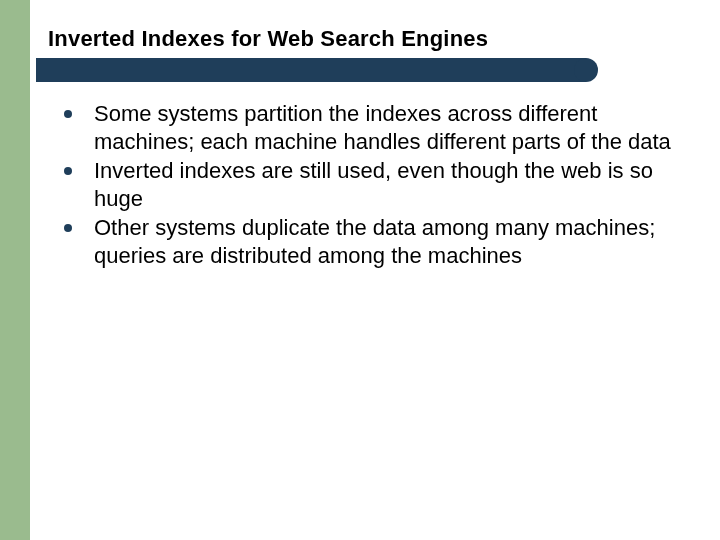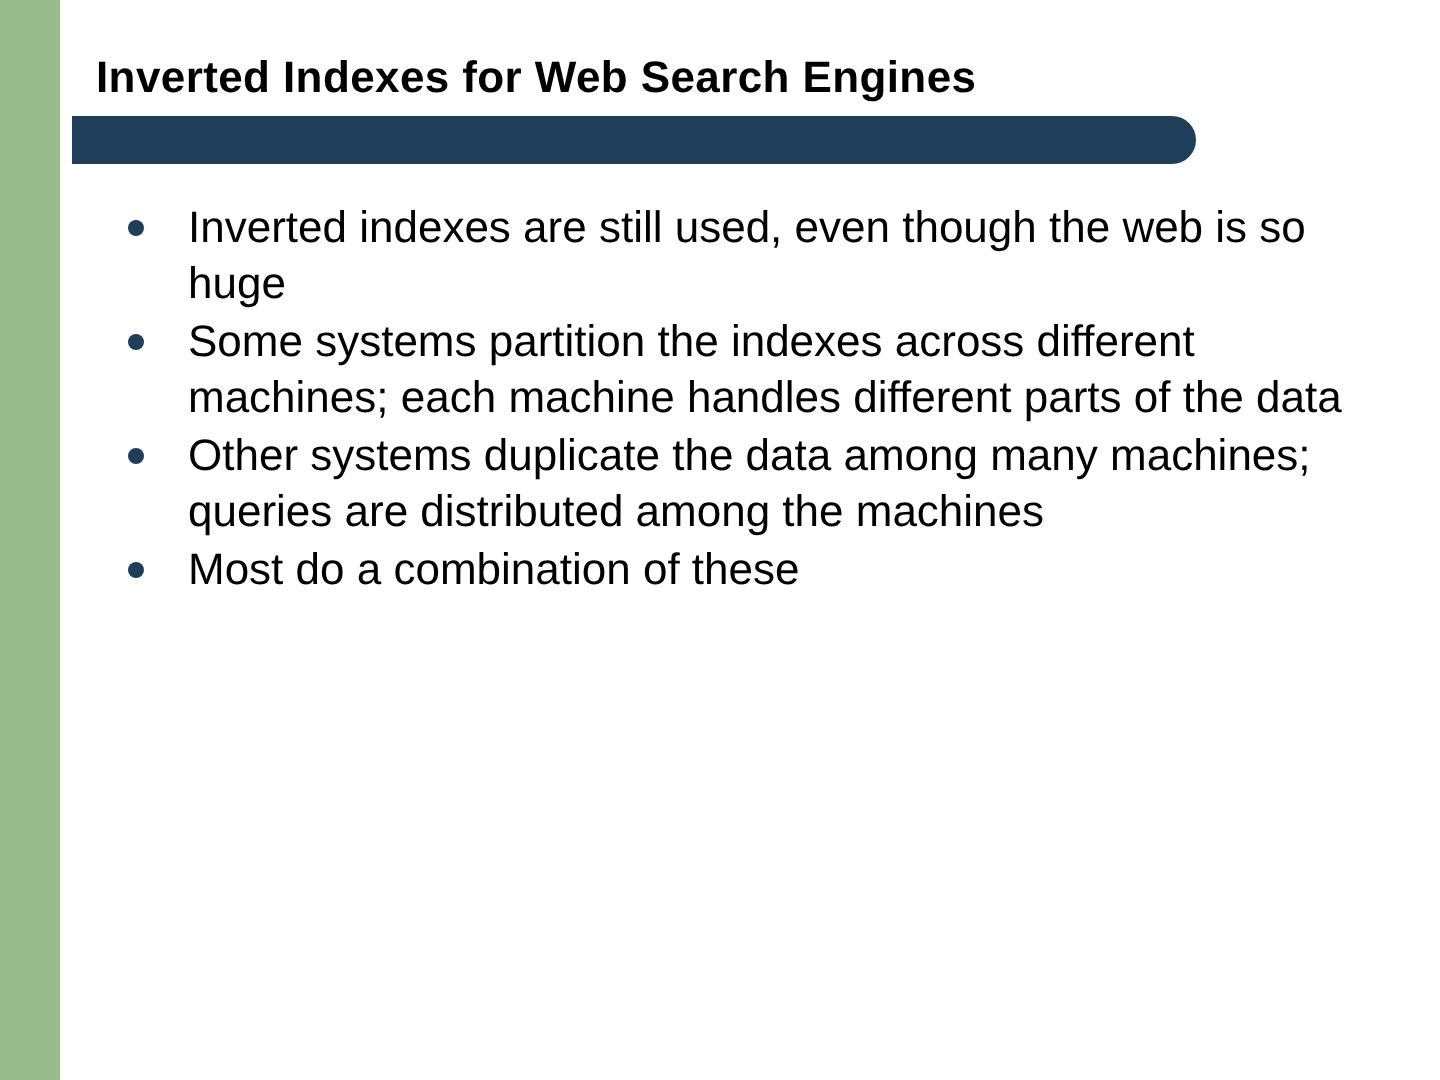--- a/index.html
+++ b/index.html
@@ -88,19 +88,18 @@
   <div class="sidebar"></div>
 
   <div class="title">Inverted Indexes for Web Search Engines</div>
 
   <div class="title-bar">
     <div class="cap"></div>
   </div>
 
   <div class="content">
     <ul class="bullets">
+      <li>Some systems partition the indexes across different machines; each machine handles different parts of the data</li>
       <li>Inverted indexes are still used, even though the web is so huge</li>
-      <li>Some systems partition the indexes across different machines; each machine handles different parts of the data</li>
       <li>Other systems duplicate the data among many machines; queries are distributed among the machines</li>
-      <li>Most do a combination of these</li>
     </ul>
   </div>
 </div>
 
 </body></html>

